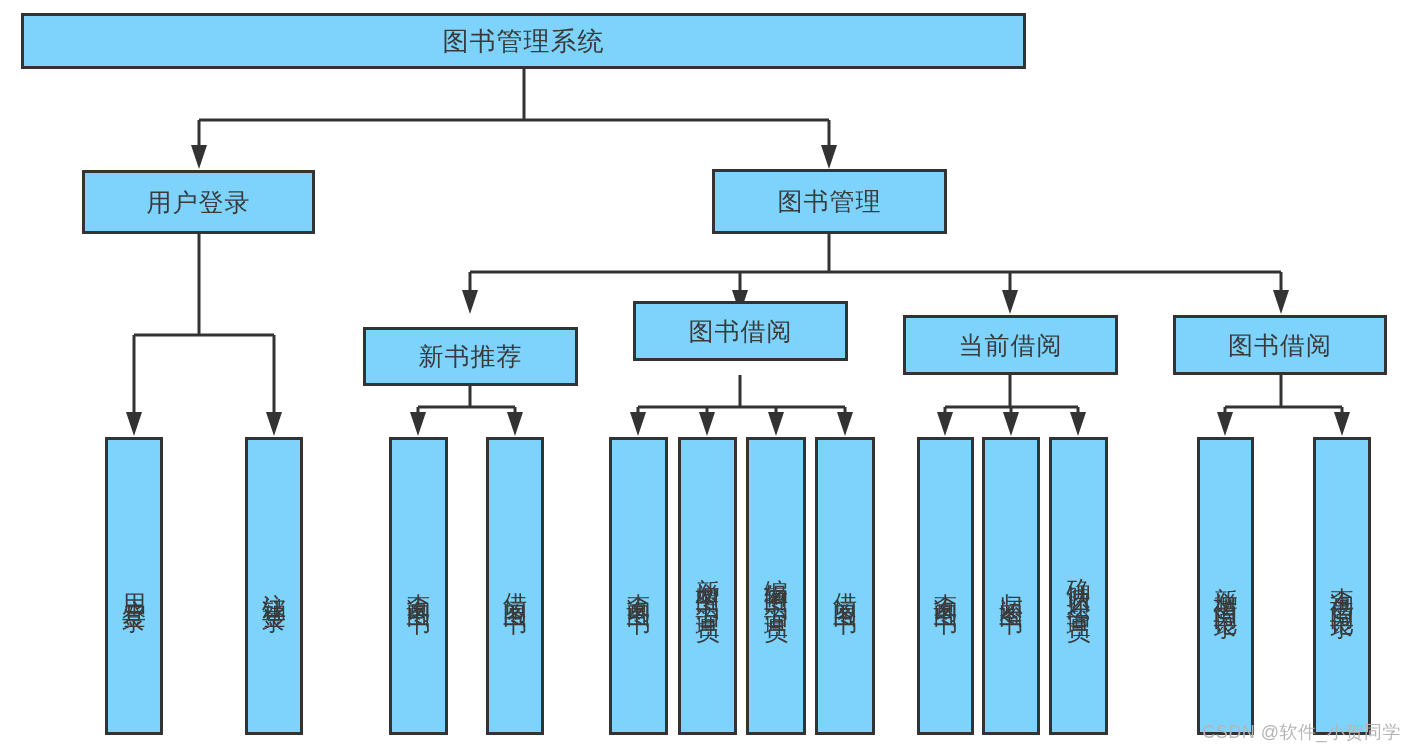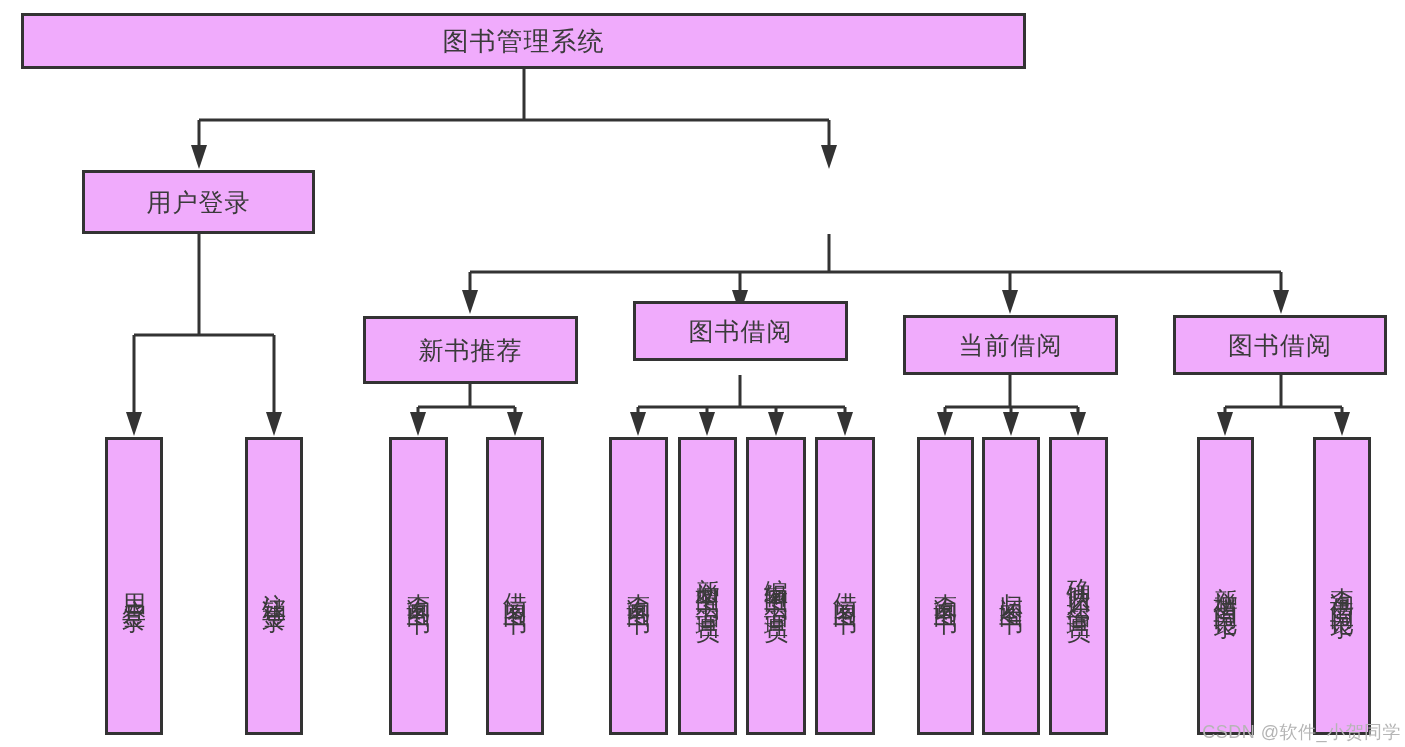--- a/index.html
+++ b/index.html
@@ -17,21 +17,21 @@
   }
   .connectors {
     position: absolute;
     left: 0; top: 0;
     width: 1405px; height: 747px;
     z-index: 1;
   }
   .node {
     position: absolute;
     box-sizing: border-box;
-    background: #f0abfc;
+    background: #7dd3fc;
     border: 3px solid #333333;
     display: flex;
     align-items: center;
     justify-content: center;
     color: #3a3a3a;
     z-index: 2;
   }
   .node.h {
     font-size: 25px;
     letter-spacing: 1px;
@@ -100,22 +100,23 @@
       <polygon points="1003,412 1019,412 1011,436"></polygon>
       <polygon points="1070,412 1086,412 1078,436"></polygon>
       <polygon points="1217,412 1233,412 1225,436"></polygon>
       <polygon points="1334,412 1350,412 1342,436"></polygon>
     </g>
   </svg>
 
   <div class="node h root" style="left:21px; top:13px; width:1005px; height:56px;">图书管理系统</div>
 
   <div class="node h" style="left:82px; top:170px; width:233px; height:64px;">用户登录</div>
+  <div class="node h" style="left:712px; top:169px; width:235px; height:65px;">图书管理</div>
 
-  <div class="node h" style="left:363px; top:316px; width:215px; height:68px;">新书推荐</div>
+  <div class="node h" style="left:363px; top:327px; width:215px; height:59px;">新书推荐</div>
   <div class="node h" style="left:633px; top:301px; width:215px; height:60px;">图书借阅</div>
   <div class="node h" style="left:903px; top:315px; width:215px; height:60px;">当前借阅</div>
   <div class="node h" style="left:1173px; top:315px; width:214px; height:60px;">图书借阅</div>
 
   <div class="node v" style="left:105px; top:437px; width:58px; height:298px;">用户登录</div>
   <div class="node v" style="left:245px; top:437px; width:58px; height:298px;">注销登录</div>
 
   <div class="node v" style="left:389px; top:437px; width:59px; height:298px;">查询图书</div>
   <div class="node v" style="left:486px; top:437px; width:58px; height:298px;">借阅图书</div>
 

